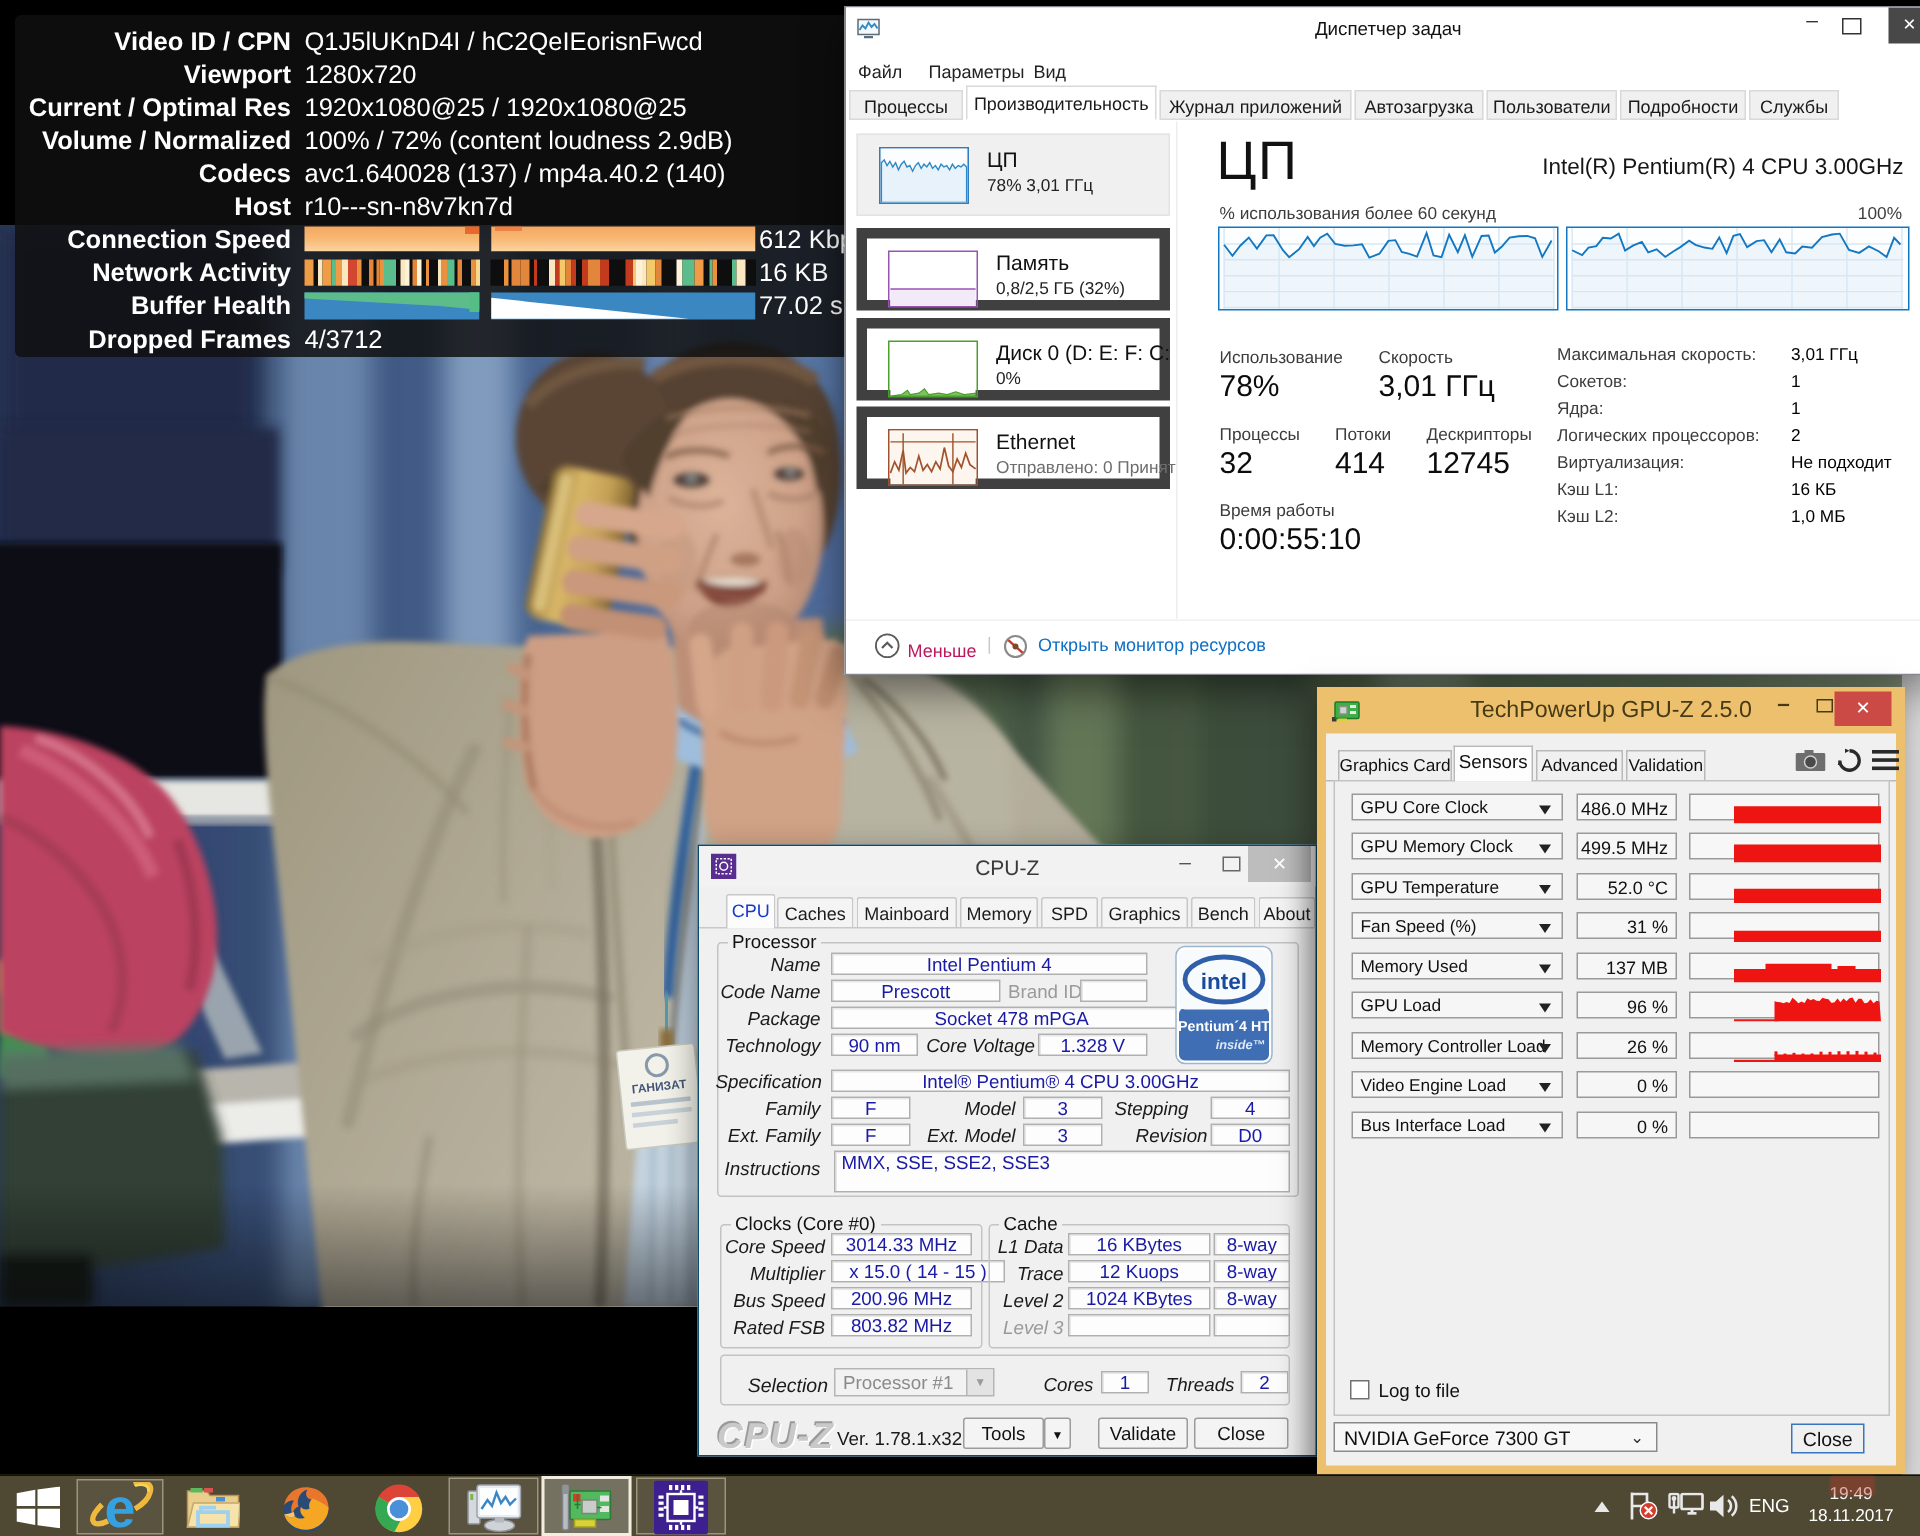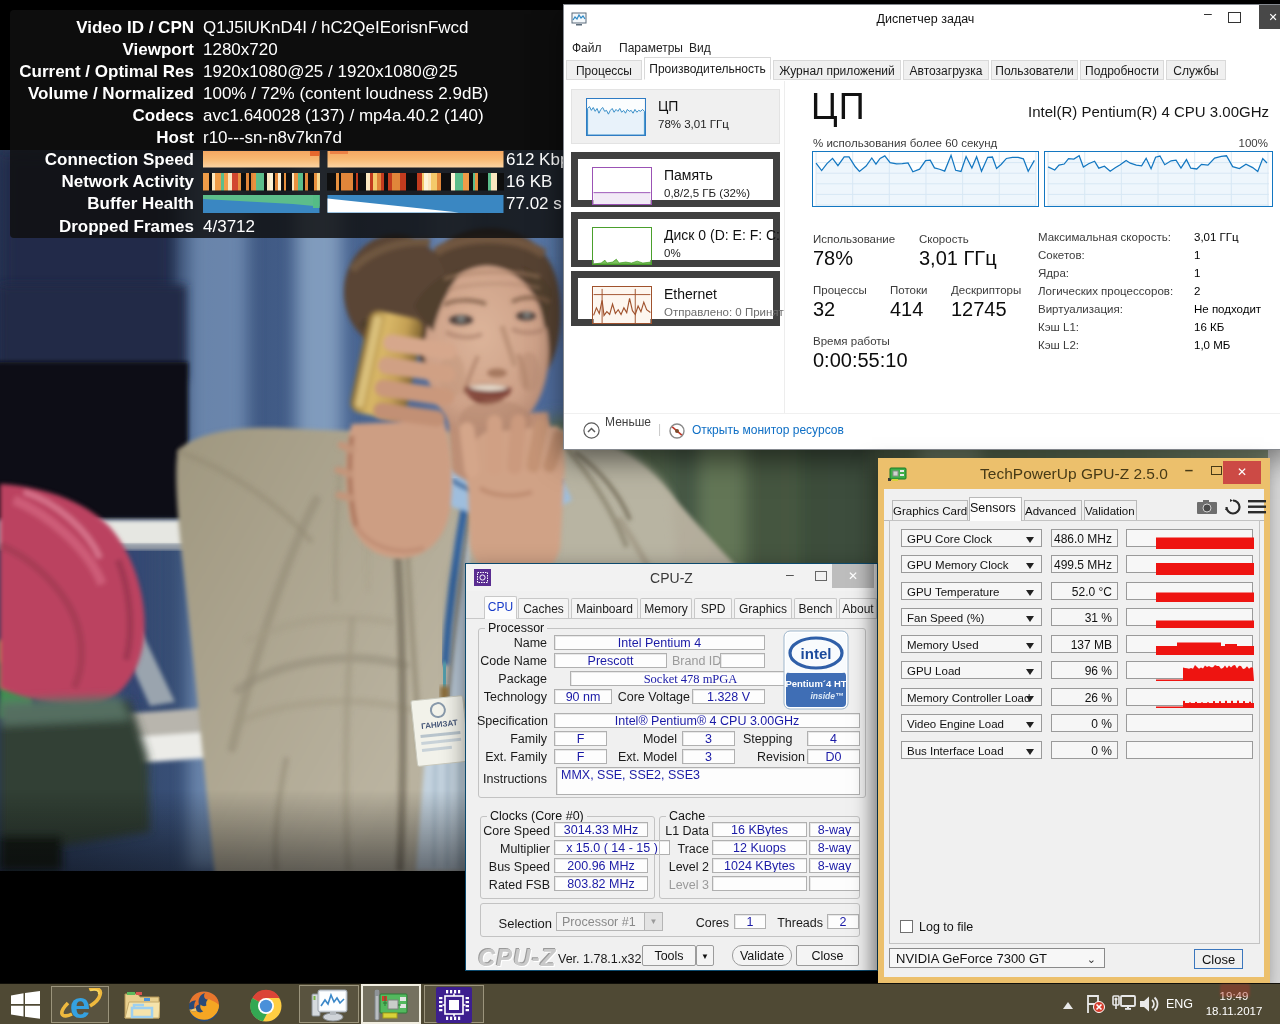--- a/index.html
+++ b/index.html
@@ -46,38 +46,38 @@
 .cz-cap{position:absolute;left:0;right:0;top:6px;text-align:center;font-size:14px;color:#3a3a3a;}
 .cz-min,.cz-max,.cz-close{position:absolute;color:#555;text-align:center;}
 .cz-min{right:75px;top:2px;width:24px;font-size:14px;}
 .cz-max{right:50px;top:7px;width:12px;height:10px;border:1px solid #666;}
 .cz-close{right:3px;top:0px;width:42px;height:24px;background:#bdbdbd;color:#fff;line-height:24px;font-size:12px;}
 .cz-tabs{position:absolute;left:0;top:32px;right:0;height:23px;border-bottom:1px solid #c8c8c8;}
 .cztab{position:absolute;top:2px;height:20px;line-height:20px;text-align:center;font-size:12px;background:#f4f4f4;border:1px solid #c8c8c8;border-bottom:none;border-radius:2px 2px 0 0;color:#1c1c1c;}
 .cztab.sel{top:0;height:23px;background:#fcfcfc;z-index:2;}
 .cz-grp{position:absolute;border:1px solid #c3c3c3;border-radius:3px;}
 .cz-grp legend{font-size:12.5px;color:#111;margin-left:6px;padding:0 3px;}
-.cz-lab{position:absolute;width:70px;text-align:right;color:#1a1a1a;font-size:12.5px;white-space:nowrap;}
+.cz-lab{position:absolute;width:70px;text-align:right;color:#1a1a1a;font-size:12.5px;white-space:nowrap;font-style:italic;}
 .cz-lab2{position:absolute;color:#9a9a9a;font-size:12.5px;}
 .cz-box{position:absolute;height:15px;background:#fdfdfd;border:1px solid #b0b0b0;box-shadow:inset 1px 1px 0 #e8e8e8;color:#1a1aa6;font-size:12.5px;text-align:center;line-height:15px;white-space:nowrap;overflow:hidden;}
 .cz-intel{position:absolute;left:317px;top:66px;}
 .cz-drop{position:absolute;left:90px;top:348px;width:107px;height:19px;background:#f2f2f2;border:1px solid #b5b5b5;color:#8a8a8a;font-size:12.5px;line-height:19px;padding-left:5px;}
 .cz-dbtn{position:absolute;right:0;top:0;width:18px;height:17px;background:#e3e3e3;border-left:1px solid #b5b5b5;color:#9a9a9a;font-size:8px;text-align:center;line-height:17px;}
 .cz-logo{position:absolute;left:12px;top:380px;font-size:24px;font-weight:bold;font-style:italic;color:#c9c9c9;text-shadow:1px 1px 0 #fff, -1px -1px 0 #9a9a9a;letter-spacing:1px;}
 .cz-ver{position:absolute;left:92px;top:388px;font-size:12.5px;color:#1a1a1a;}
 .cz-btn{position:absolute;top:381px;height:21px;background:#f4f4f4;border:1px solid #9c9c9c;border-radius:2px;text-align:center;line-height:21px;font-size:12.5px;color:#111;}
 
 #gpuz{position:absolute;left:878px;top:458px;width:392px;height:525px;background:#ecc06c;box-shadow:-6px 6px 18px rgba(0,0,0,0.5);z-index:40;font-size:12.5px;color:#000;}
 .gz-cap{position:absolute;left:30px;right:30px;top:7px;text-align:center;font-size:15.5px;color:#473a16;}
 .gz-min{position:absolute;right:70px;top:3px;width:22px;text-align:center;font-size:15px;font-weight:bold;color:#473a16;}
 .gz-max{position:absolute;right:48px;top:8px;width:11px;height:9px;border:1.5px solid #473a16;}
 .gz-close{position:absolute;right:9px;top:3px;width:38px;height:23px;background:#cc4a45;color:#fff;text-align:center;line-height:23px;font-size:12px;}
 .gz-content{position:absolute;left:6px;top:31px;right:6px;bottom:6px;background:#f0f0f0;}
 .gz-tabs{position:absolute;left:0;top:8px;right:0;height:24px;border-bottom:1px solid #b9b9b9;}
-.gztab{position:absolute;top:3px;height:20px;line-height:20px;font-size:11.5px;white-space:nowrap;overflow:hidden;background:#f0f0f0;border:1px solid #b9b9b9;border-bottom:none;color:#111;}
+.gztab{position:absolute;top:3px;height:20px;line-height:20px;text-align:center;font-size:11.5px;white-space:nowrap;overflow:hidden;background:#f0f0f0;border:1px solid #b9b9b9;border-bottom:none;color:#111;}
 .gztab.sel{top:0;height:24px;background:#fdfdfd;z-index:2;font-size:13px;}
 .gz-panel{position:absolute;left:5px;top:31px;width:371px;height:424px;border:1px solid #c3c3c3;background:#f0f0f0;}
 .gz-row-lab{position:absolute;left:17px;width:141px;height:18px;background:#f6f6f6;border:1px solid #9a9a9a;line-height:18px;padding-left:5px;font-size:11.5px;white-space:nowrap;overflow:hidden;color:#111;white-space:nowrap;}
 .gz-row-lab:after{content:"";position:absolute;right:7px;top:7px;border-left:4.5px solid transparent;border-right:4.5px solid transparent;border-top:6px solid #222;}
 .gz-row-val{position:absolute;left:167px;width:67px;height:18px;background:#f6f6f6;border:1px solid #9a9a9a;line-height:18px;padding-right:5px;font-size:12px;color:#111;text-align:right;white-space:nowrap;}
 .gz-row-gr{position:absolute;left:242px;width:127px;height:18px;background:#f7f7f7;border:1px solid #9a9a9a;}
 .gz-chk{position:absolute;left:16px;top:431px;width:13px;height:13px;background:#fff;border:1px solid #707070;}
 .gz-drop{position:absolute;left:5px;top:459px;width:216px;height:20px;background:#f7f7f7;border:1px solid #8a8a8a;line-height:20px;padding-left:6px;font-size:13px;color:#111;}
 .gz-closebtn{position:absolute;left:310px;top:460px;width:49px;height:20px;background:#f0f0f0;border:1px solid #3a76bd;text-align:center;line-height:20px;font-size:13px;color:#111;}
 
@@ -546,21 +546,21 @@
    <div class="tm-r" style="top:222px"><span class="tm-sub2">Виртуализация:</span><span class="tm-v">Не подходит</span></div>
    <div class="tm-r" style="top:240px"><span class="tm-sub2">Кэш L1:</span><span class="tm-v">16 КБ</span></div>
    <div class="tm-r" style="top:258px"><span class="tm-sub2">Кэш L2:</span><span class="tm-v">1,0 МБ</span></div>
   </div>
  </div>
  <div class="tm-foot">
    <svg width="17" height="17" viewBox="0 0 17 17" style="position:absolute;left:19px;top:8px">
           <circle cx="8.5" cy="8.5" r="7.6" fill="none" stroke="#5a5a5a" stroke-width="1.2"></circle>
           <path d="M5,10 L8.5,6.5 L12,10" stroke="#5a5a5a" stroke-width="1.5" fill="none"></path>
         </svg>
-   <span style="position:absolute;left:41px;top:1px;color:#404040">Меньше</span>
+   <span style="position:absolute;left:41px;top:13px;color:#be185d">Меньше</span>
    <span style="position:absolute;left:94px;top:8px;color:#c9c9c9">|</span>
    <svg width="16" height="16" viewBox="0 0 16 16" style="position:absolute;left:105px;top:9px">
           <circle cx="8" cy="8" r="7" fill="#fff" stroke="#8a8a8a" stroke-width="1.4"></circle>
           <line x1="3.2" y1="3.8" x2="12.8" y2="12.2" stroke="#c0392b" stroke-width="1.6"></line>
           <circle cx="8" cy="8" r="2" fill="#7a4a2a"></circle>
         </svg>
    <span style="position:absolute;left:128px;top:9px;color:#0f6fc5">Открыть монитор ресурсов</span>
  </div>
 </div>
 <div id="cpuz">
@@ -588,21 +588,21 @@
  <fieldset class="cz-grp" style="left:12px;top:57px;width:388px;height:177px;">
         <legend>Processor</legend>
       </fieldset>
  <div class="cz-lab" style="right:330px;top:72px">Name</div>
  <div class="cz-box" style="left:88px;top:71px;width:211px;">Intel Pentium 4</div>
  <div class="cz-lab" style="right:330px;top:90px">Code Name</div>
  <div class="cz-box" style="left:88px;top:89px;width:113px;">Prescott</div>
  <div class="cz-lab2" style="left:206px;top:90px">Brand ID</div>
  <div class="cz-box" style="left:254px;top:89px;width:45px;"></div>
  <div class="cz-lab" style="right:330px;top:108px">Package</div>
- <div class="cz-box" style="left:104px;top:107px;width:241px;font-family:Liberation Serif, serif;">Socket 478 mPGA</div>
+ <div class="cz-box" style="left:88px;top:107px;width:241px;">Socket 478 mPGA</div>
  <div class="cz-lab" style="right:330px;top:126px">Technology</div>
  <div class="cz-box" style="left:88px;top:125px;width:58px;">90 nm</div>
  <div class="cz-lab" style="left:148px;top:126px;width:76px">Core Voltage</div>
  <div class="cz-box" style="left:226px;top:125px;width:73px;">1.328 V</div>
  <div class="cz-lab" style="right:330px;top:150px">Specification</div>
  <div class="cz-box" style="left:88px;top:149px;width:306px;">Intel® Pentium® 4 CPU 3.00GHz</div>
  <div class="cz-lab" style="right:330px;top:168px">Family</div>
  <div class="cz-box" style="left:88px;top:167px;width:53px;">F</div>
  <div class="cz-lab" style="left:145px;top:168px;width:66px;text-align:right">Model</div>
  <div class="cz-box" style="left:216px;top:167px;width:53px;">3</div>
@@ -655,21 +655,21 @@
  <div class="cz-lab" style="left:20px;top:352px;width:66px;text-align:right;font-size:13px">Selection</div>
  <div class="cz-drop">Processor #1<span class="cz-dbtn">▼</span></div>
  <div class="cz-lab" style="left:215px;top:352px;width:48px;text-align:right">Cores</div>
  <div class="cz-box" style="left:268px;top:350px;width:32px;">1</div>
  <div class="cz-lab" style="left:305px;top:352px;width:52px;text-align:right">Threads</div>
  <div class="cz-box" style="left:361px;top:350px;width:32px;">2</div>
  <div class="cz-logo">CPU-Z</div>
  <div class="cz-ver">Ver. 1.78.1.x32</div>
  <div class="cz-btn" style="left:176px;width:54px;">Tools</div>
  <div class="cz-btn" style="left:230px;width:18px;font-size:8px;">▼</div>
- <div class="cz-btn" style="left:266px;width:60px;border-radius:10px;">Validate</div>
+ <div class="cz-btn" style="left:266px;width:60px;">Validate</div>
  <div class="cz-btn" style="left:330px;width:63px;">Close</div>
 </div>
 <div id="gpuz">
  <svg width="20" height="16" viewBox="0 0 20 16" style="position:absolute;left:9px;top:8px">
    <rect x="1" y="12" width="3" height="3" fill="#3a3a3a"></rect>
    <rect x="3" y="2" width="16" height="11" rx="1" fill="#3fae49" stroke="#1d7a26"></rect>
    <rect x="6" y="5" width="5" height="5" fill="#cfd4cf" stroke="#8a8f8a"></rect>
    <rect x="13" y="4" width="4" height="2" fill="#e8e8e8"></rect>
    <rect x="13" y="8" width="4" height="2" fill="#e8e8e8"></rect>
    <rect x="5" y="13" width="6" height="2" fill="#d8d23a"></rect>

